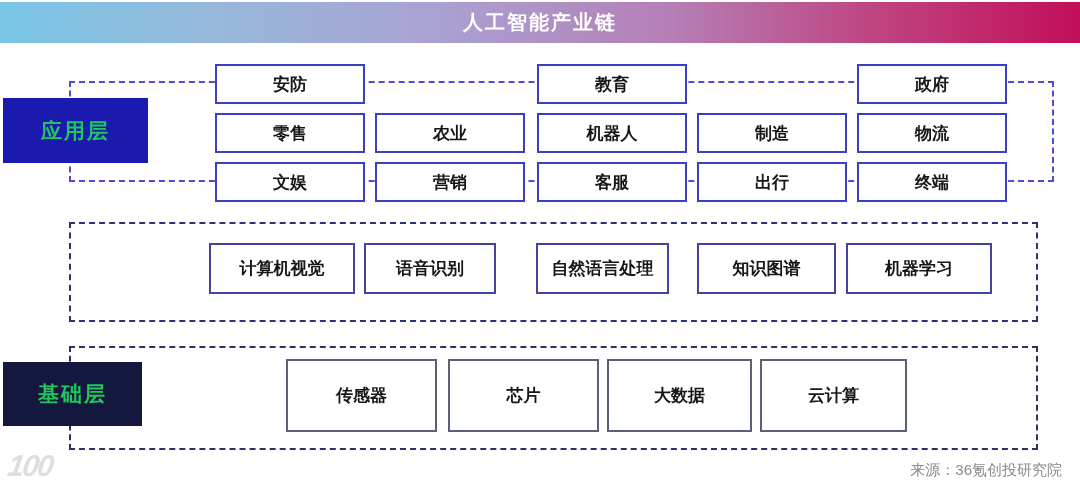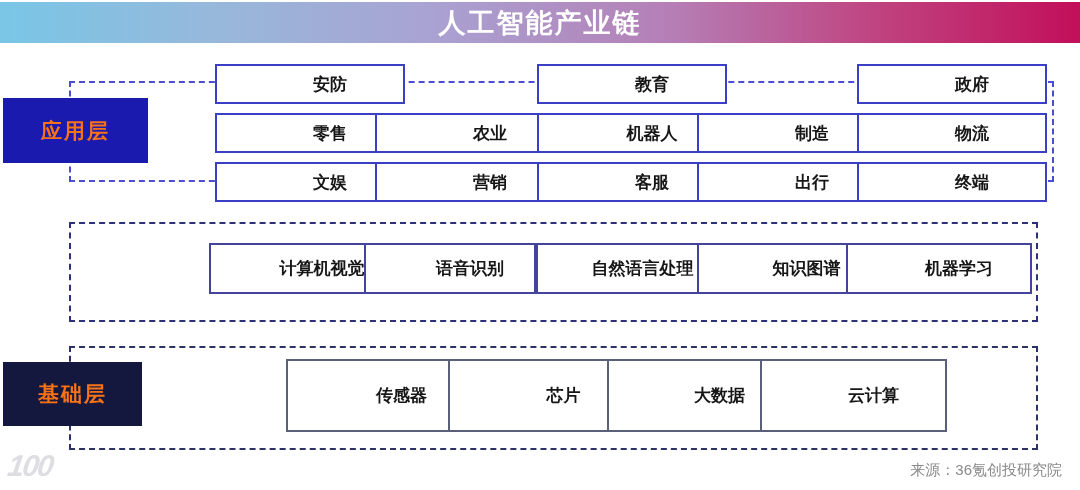--- a/index.html
+++ b/index.html
@@ -9,40 +9,40 @@
   }
   .stage{position:absolute;inset:0;width:1080px;height:490px;}
 
   
   .header-bar{
     position:absolute;left:0;top:2px;width:1080px;height:41px;
     background:linear-gradient(90deg,#79c6e6 0%,#97b8db 20%,#a9a2d2 40%,#b57fb6 62%,#bf417e 82%,#c20f5a 100%);
     display:flex;align-items:center;justify-content:center;
   }
   .header-title{
-    color:#ffffff;font-size:27px;font-weight:bold;letter-spacing:2px;text-align:center;
+    color:#ffffff;font-size:20px;font-weight:bold;letter-spacing:2px;text-align:center;
   }
 
   
   .dash-frame{position:absolute;z-index:1;background:transparent;}
   .dash-app {border:2px dashed #4d4dd2;}
   .dash-tech{border:2px dashed #2c3178;}
   .dash-base{border:2px dashed #2c3264;}
 
   
   .layer-label{
-    position:absolute;z-index:3;color:#f97316;font-weight:bold;font-size:21px;
+    position:absolute;z-index:3;color:#22c55e;font-weight:bold;font-size:21px;
     display:flex;align-items:center;justify-content:center;letter-spacing:2px;
   }
 
   
   .box{
     position:absolute;z-index:2;background:#ffffff;color:#161616;
     font-weight:bold;font-size:17px;
-    display:flex;align-items:center;justify-content:center;white-space:nowrap;padding-left:40px;
+    display:flex;align-items:center;justify-content:center;white-space:nowrap;
   }
   .app-box {border:2px solid #3a3fc6;}
   .tech-box{border:2px solid #44449e;}
   .base-box{border:2px solid #5a6078;}
 
   
   .source{
     position:absolute;right:18px;top:461px;color:#8a8a8a;font-size:15px;
   }
   .watermark{

